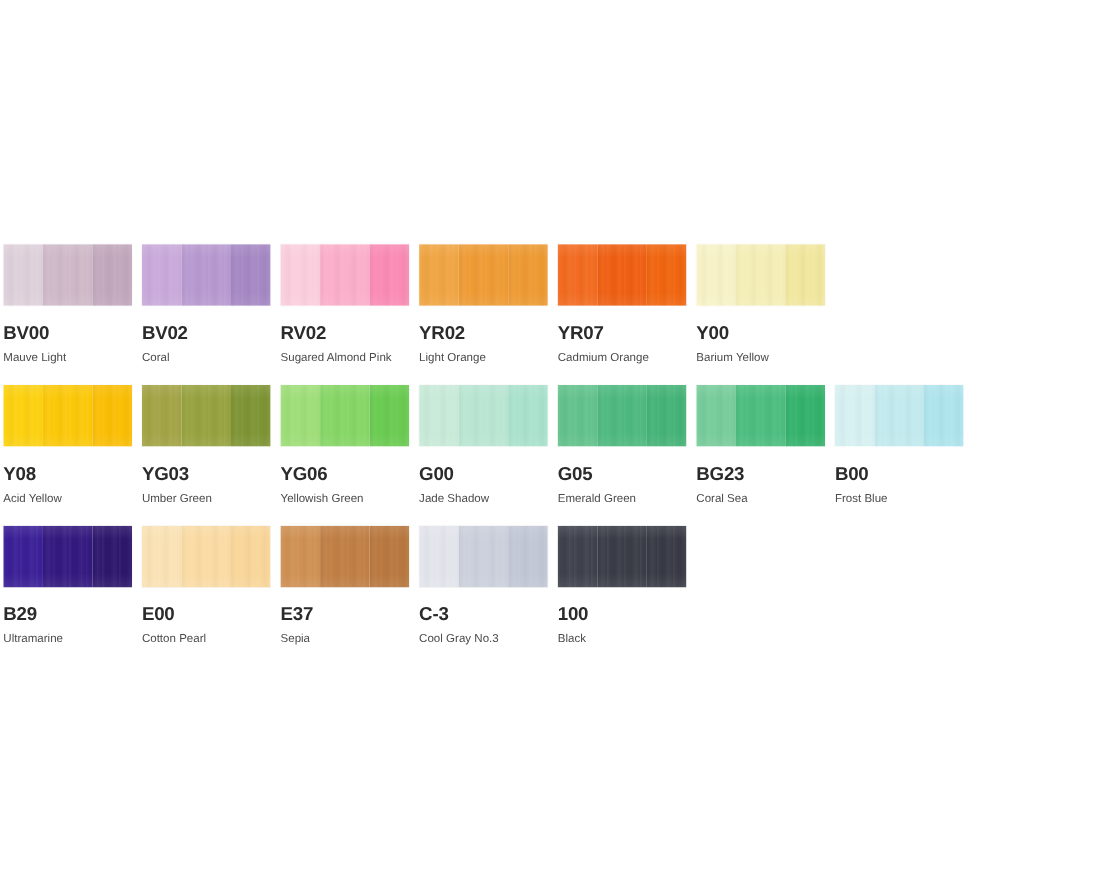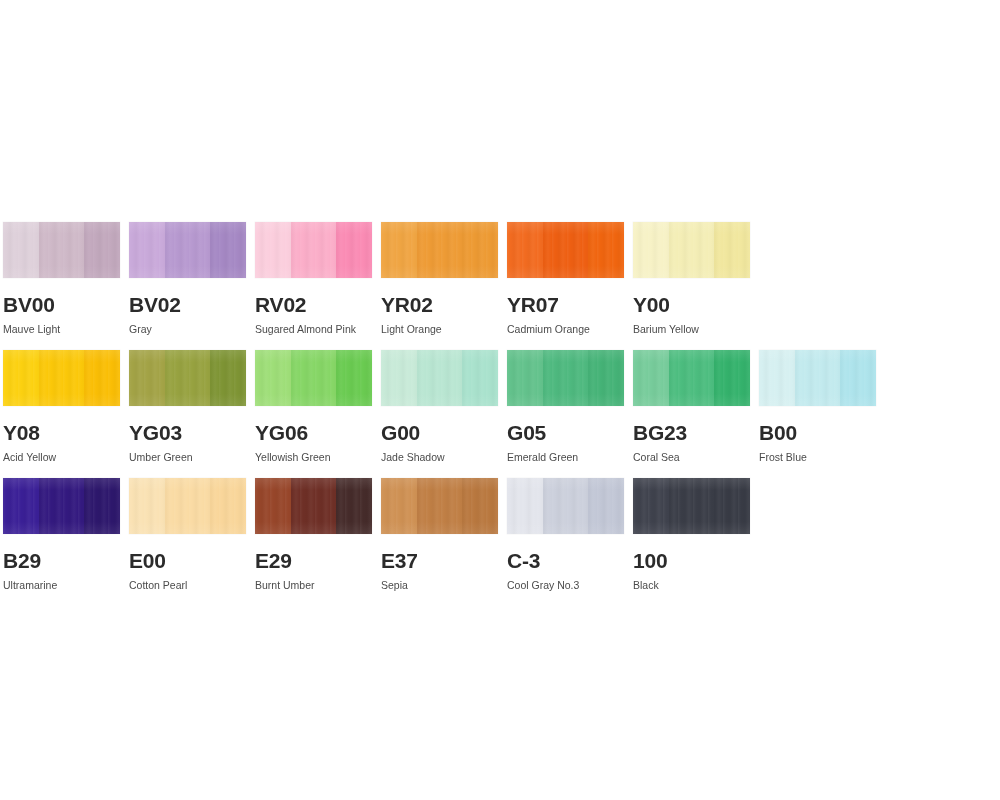--- a/index.html
+++ b/index.html
@@ -72,21 +72,21 @@
     position: absolute;
     left: 0; top: 0; right: 0; bottom: 0;
     background: linear-gradient(to bottom,
       rgba(255,255,255,0.10) 0%,
       rgba(255,255,255,0.00) 22%,
       rgba(255,255,255,0.00) 78%,
       rgba(255,255,255,0.07) 100%);
     pointer-events: none;
   }
   .swatch-code {
-    font-size: 21px;
+    font-size: 17px;
     font-weight: bold;
     color: #2b2b2b;
     letter-spacing: -0.2px;
     line-height: 1;
     margin-top: 16px;
     white-space: nowrap;
   }
   .swatch-name {
     font-size: 10.5px;
     font-weight: normal;
@@ -115,21 +115,21 @@
         </div>
         <div class="swatch-cell">
           <div class="swatch-chip">
             <div class="band band-l" style="background: rgb(201, 169, 218);"></div>
             <div class="band band-m" style="background: rgb(183, 153, 208);"></div>
             <div class="band band-r" style="background: rgb(165, 136, 196);"></div>
             <div class="chip-texture"></div>
             <div class="chip-sheen"></div>
           </div>
           <div class="swatch-code">BV02</div>
-          <div class="swatch-name">Gray</div>
+          <div class="swatch-name">Coral</div>
         </div>
         <div class="swatch-cell">
           <div class="swatch-chip">
             <div class="band band-l" style="background: rgb(251, 206, 221);"></div>
             <div class="band band-m" style="background: rgb(251, 174, 201);"></div>
             <div class="band band-r" style="background: rgb(250, 139, 180);"></div>
             <div class="chip-texture"></div>
             <div class="chip-sheen"></div>
           </div>
           <div class="swatch-code">RV02</div>
@@ -263,31 +263,20 @@
         <div class="swatch-cell">
           <div class="swatch-chip">
             <div class="band band-l" style="background: rgb(250, 226, 180);"></div>
             <div class="band band-m" style="background: rgb(250, 219, 164);"></div>
             <div class="band band-r" style="background: rgb(249, 214, 154);"></div>
             <div class="chip-texture"></div>
             <div class="chip-sheen"></div>
           </div>
           <div class="swatch-code">E00</div>
           <div class="swatch-name">Cotton Pearl</div>
-        </div>
-        <div class="swatch-cell">
-          <div class="swatch-chip">
-            <div class="band band-l" style="background: rgb(151, 70, 42);"></div>
-            <div class="band band-m" style="background: rgb(110, 47, 38);"></div>
-            <div class="band band-r" style="background: rgb(69, 43, 42);"></div>
-            <div class="chip-texture"></div>
-            <div class="chip-sheen"></div>
-          </div>
-          <div class="swatch-code">E29</div>
-          <div class="swatch-name">Burnt Umber</div>
         </div>
         <div class="swatch-cell">
           <div class="swatch-chip">
             <div class="band band-l" style="background: rgb(207, 145, 84);"></div>
             <div class="band band-m" style="background: rgb(192, 127, 69);"></div>
             <div class="band band-r" style="background: rgb(185, 120, 63);"></div>
             <div class="chip-texture"></div>
             <div class="chip-sheen"></div>
           </div>
           <div class="swatch-code">E37</div>

